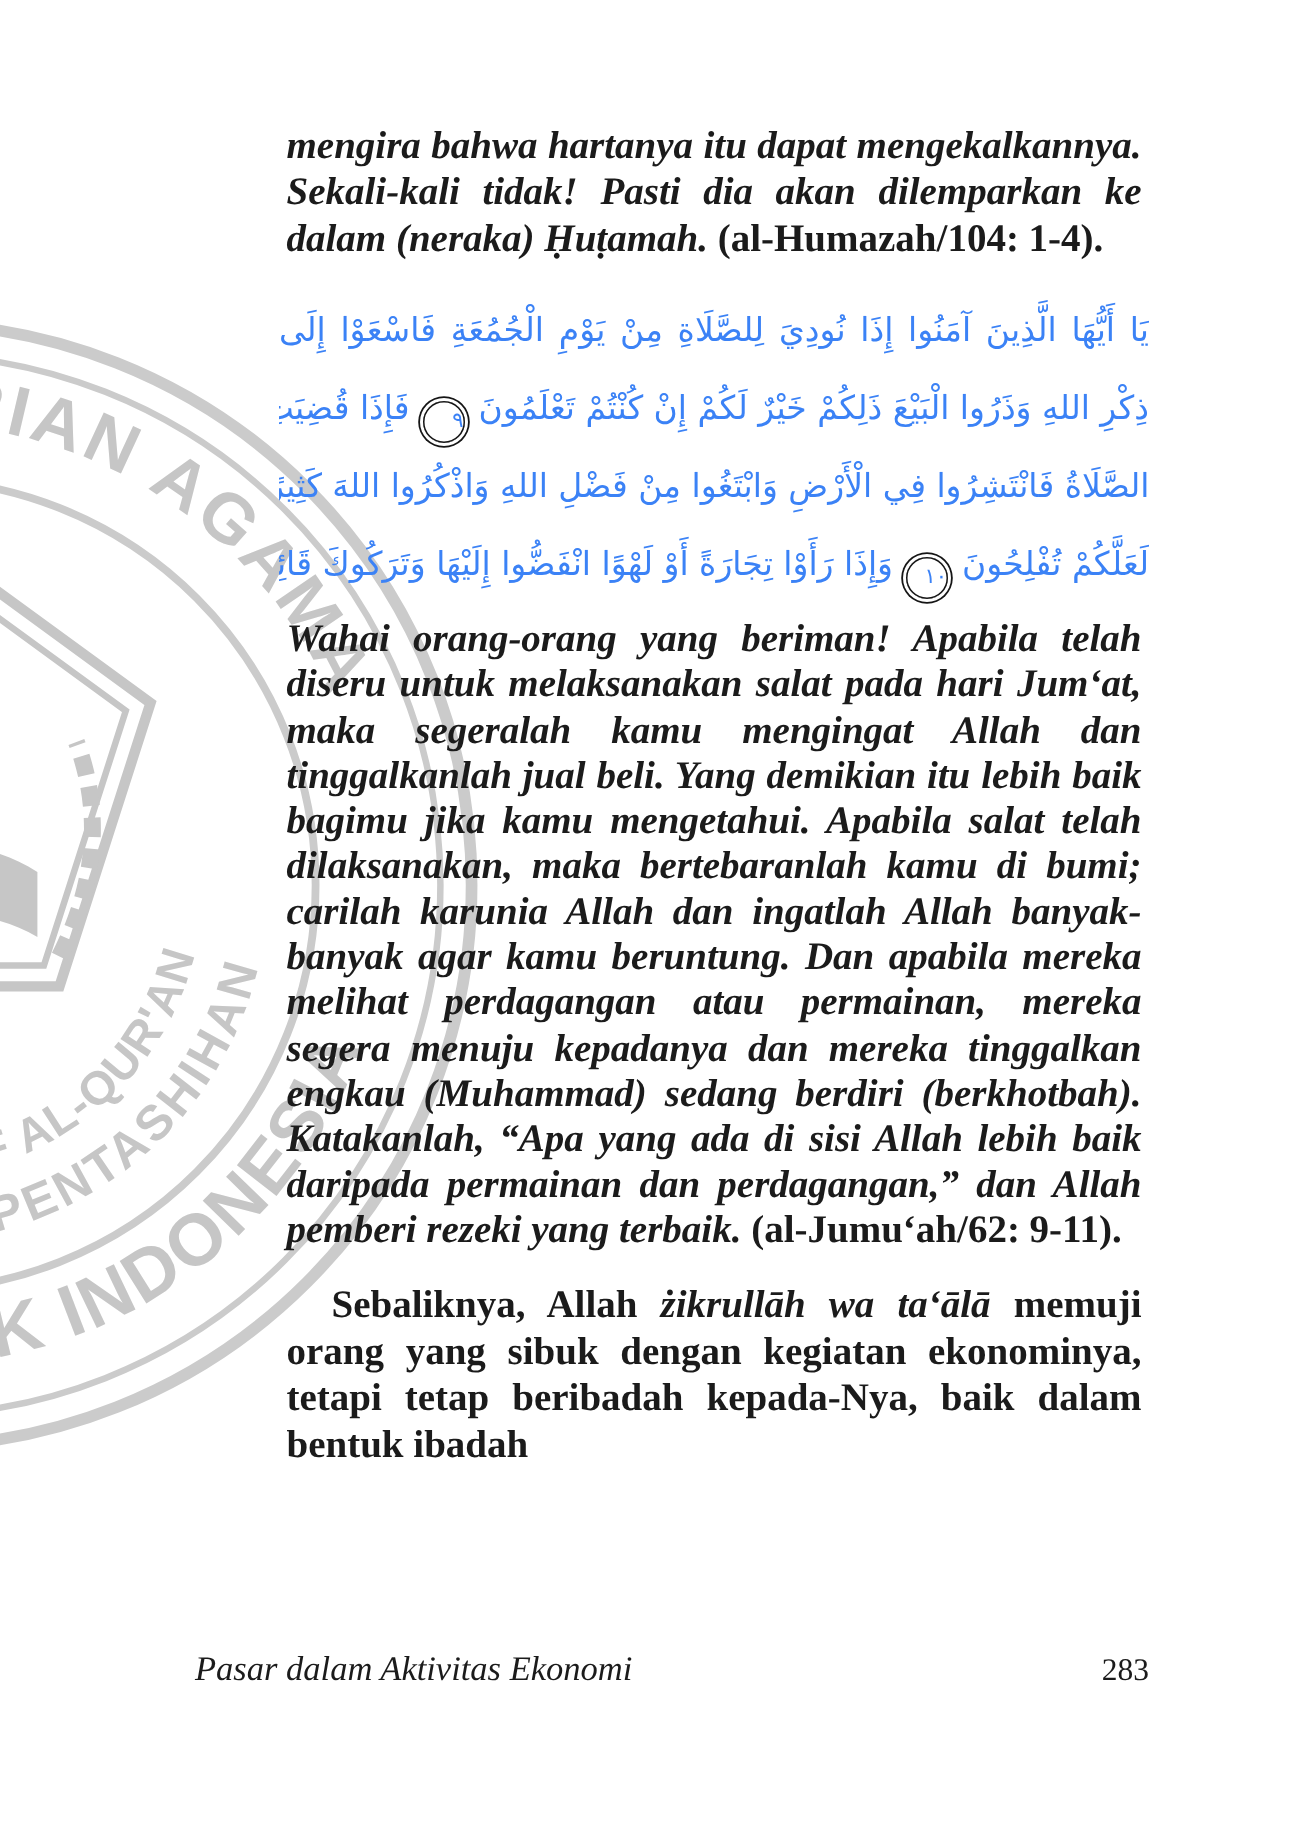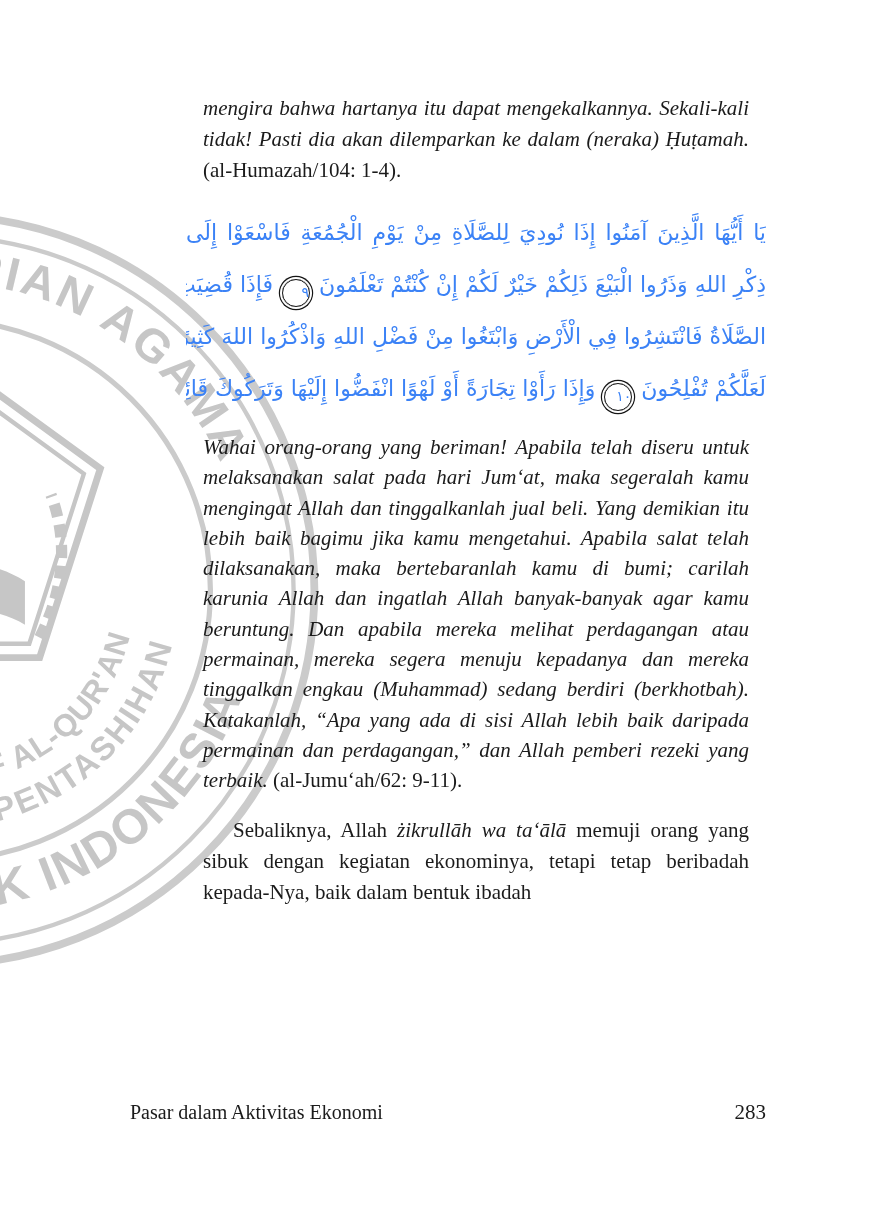--- a/index.html
+++ b/index.html
@@ -4,21 +4,21 @@
 <style>
   html,body { margin:0; padding:0; background:#e8e8e8; }
   .page {
     position:relative; width:871px; height:1229px; background:#ffffff;
     overflow:hidden; font-family:"Liberation Serif","DejaVu Serif",serif;
     color:#1b1b1b; margin:0 auto;
   }
   .watermark { position:absolute; left:-450px; top:200px; width:780px; height:780px; pointer-events:none; }
   .wm-text { font-family:"Liberation Sans","DejaVu Sans",sans-serif; font-weight:bold; fill:#c6c6c6; }
   .content { position:absolute; left:186px; top:76px; width:580px; }
-  .body-par { font-size:21px; line-height:31px; text-align:justify; margin:17px; }
+  .body-par { font-size:26px; line-height:31px; text-align:justify; margin:5px;font-weight:bold; }
   .indent { text-indent:30px; }
   .it { font-style:italic; }
   .quote-block { margin-bottom:21px; }
   .par-larangan { margin-bottom:14px; }
   .arabic {
     direction:rtl; font-family:"DejaVu Sans",sans-serif; font-size:22px;
     color:#3b82f6; margin:10px 0 8px 0;
   }
   .aline {
     line-height:52px; white-space:nowrap; overflow:hidden;
@@ -31,21 +31,21 @@
     box-shadow:0 0 0 2px #ffffff, 0 0 0 3.2px #151515;
     font-size:14px; text-align:center; vertical-align:-5px; margin:0 9px;
     white-space:nowrap;
   }
   .ayah:empty { display:none; }
   .translation { margin-bottom:19px; line-height:30.3px; }
   .footer {
     position:absolute; left:130px; top:1100px; width:636px;
     display:flex; justify-content:space-between; align-items:baseline;
   }
-  .footer-title { font-size:20px; }
+  .footer-title { font-style:italic; font-size:23px; }
   .footer-page { font-size:21px; }
 </style>
 </head>
 <body>
 
 <div class="page">
 
   <svg class="watermark" viewBox="0 0 900 900" aria-hidden="true">
     <defs>
       <path id="arcTop" d="M 217,182 A 355,355 0 0 1 772,300" fill="none"></path>

